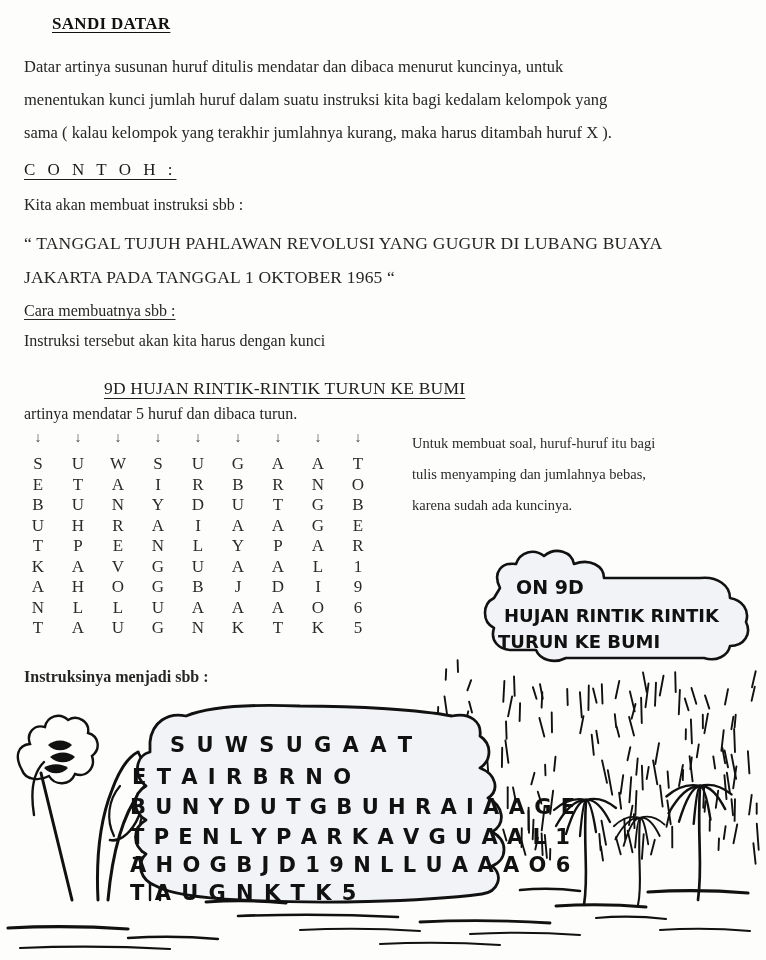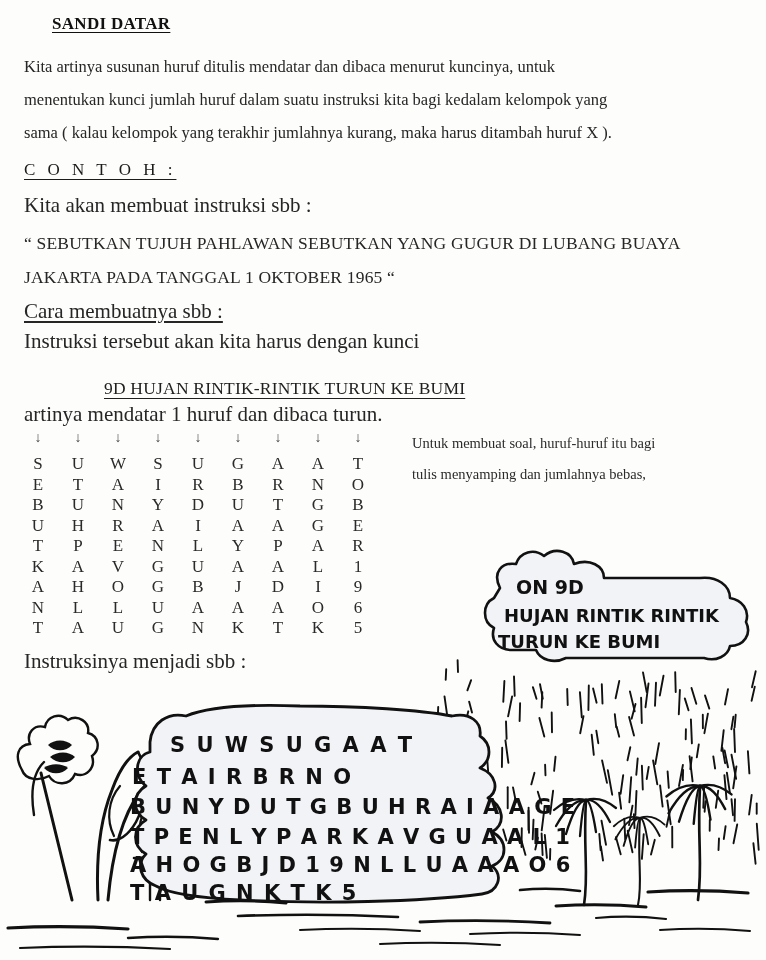--- a/index.html
+++ b/index.html
@@ -23,21 +23,21 @@
   }
   .para{
     position:absolute;left:24px;width:722px;
     font-size:16.5px;line-height:33px;
     text-align:justify;text-justify:inter-word;
     color:#262626;
   }
   .para .l{display:block;}
   .line{
     position:absolute;left:24px;
-    font-size:21px;line-height:30px;color:#262626;
+    font-size:16px;line-height:30px;color:#262626;
     white-space:nowrap;
   }
   .caps{letter-spacing:.2px;}
   .contoh{
     position:absolute;left:24px;top:160px;
     font-size:17px;letter-spacing:4px;
     text-decoration:underline;text-underline-offset:4px;
     color:#1b1b1b;
   }
   .u{text-decoration:underline;text-underline-offset:3px;}
@@ -80,39 +80,39 @@
   }
 </style>
 </head>
 <body>
 
 <div class="page">
 
   <div class="title">SANDI DATAR</div>
 
   <div class="para" style="top:50px;">
-    <span class="l">Kita artinya susunan huruf ditulis mendatar dan dibaca menurut kuncinya, untuk</span>
+    <span class="l">Datar artinya susunan huruf ditulis mendatar dan dibaca menurut kuncinya, untuk</span>
     <span class="l">menentukan kunci jumlah huruf dalam suatu instruksi kita bagi kedalam kelompok yang</span>
     <span class="l">sama ( kalau kelompok yang terakhir jumlahnya kurang, maka harus ditambah huruf X ).</span>
   </div>
 
   <div class="contoh">C O N T O H :</div>
 
   <div class="line" style="top:190px;">Kita akan membuat instruksi sbb :</div>
 
-  <div class="line caps" style="top:228px;font-size:17.5px;">“ SEBUTKAN TUJUH PAHLAWAN SEBUTKAN YANG GUGUR DI LUBANG BUAYA</div>
+  <div class="line caps" style="top:228px;font-size:17.5px;">“ TANGGAL TUJUH PAHLAWAN REVOLUSI YANG GUGUR DI LUBANG BUAYA</div>
   <div class="line caps" style="top:262px;font-size:17.5px;">JAKARTA PADA TANGGAL 1 OKTOBER 1965 “</div>
 
   <div class="line u" style="top:296px;">Cara membuatnya sbb :</div>
 
   <div class="line" style="top:326px;">Instruksi tersebut akan kita harus dengan kunci</div>
 
   <div class="keyline">9D HUJAN RINTIK-RINTIK TURUN KE BUMI</div>
 
-  <div class="line" style="top:399px;">artinya mendatar 1 huruf dan dibaca turun.</div>
+  <div class="line" style="top:399px;">artinya mendatar 5 huruf dan dibaca turun.</div>
 
   <div class="grid-wrap">
     <div class="arrow-row">
         <div class="cell">↓</div>
         <div class="cell">↓</div>
         <div class="cell">↓</div>
         <div class="cell">↓</div>
         <div class="cell">↓</div>
         <div class="cell">↓</div>
         <div class="cell">↓</div>
@@ -218,23 +218,24 @@
           <div class="cell">T</div>
           <div class="cell">K</div>
           <div class="cell">5</div>
         </div>
       </div>
   </div>
 
   <div class="sidenote">
     <span>Untuk membuat soal, huruf-huruf itu bagi</span>
     <span>tulis menyamping dan jumlahnya bebas,</span>
+    <span>karena sudah ada kuncinya.</span>
   </div>
 
-  <div class="line" style="top:646px;">Instruksinya menjadi sbb :</div>
+  <div class="line" style="top:662px;font-weight:bold;">Instruksinya menjadi sbb :</div>
 
   <svg class="art" viewBox="0 0 766 960">
 
     <g id="rain" stroke="#111" stroke-width="1.9" stroke-linecap="round">
         <path d="M629.1 716.9 l4.9 18.7"></path>
         <path d="M653.1 760.5 l4.2 23.9"></path>
         <path d="M461.9 849.5 l-2.3 13.4"></path>
         <path d="M755.7 671.2 l-3.7 16.1"></path>
         <path d="M461.0 788.0 l3.3 24.8"></path>
         <path d="M675.2 672.1 l0.5 19.9"></path>

